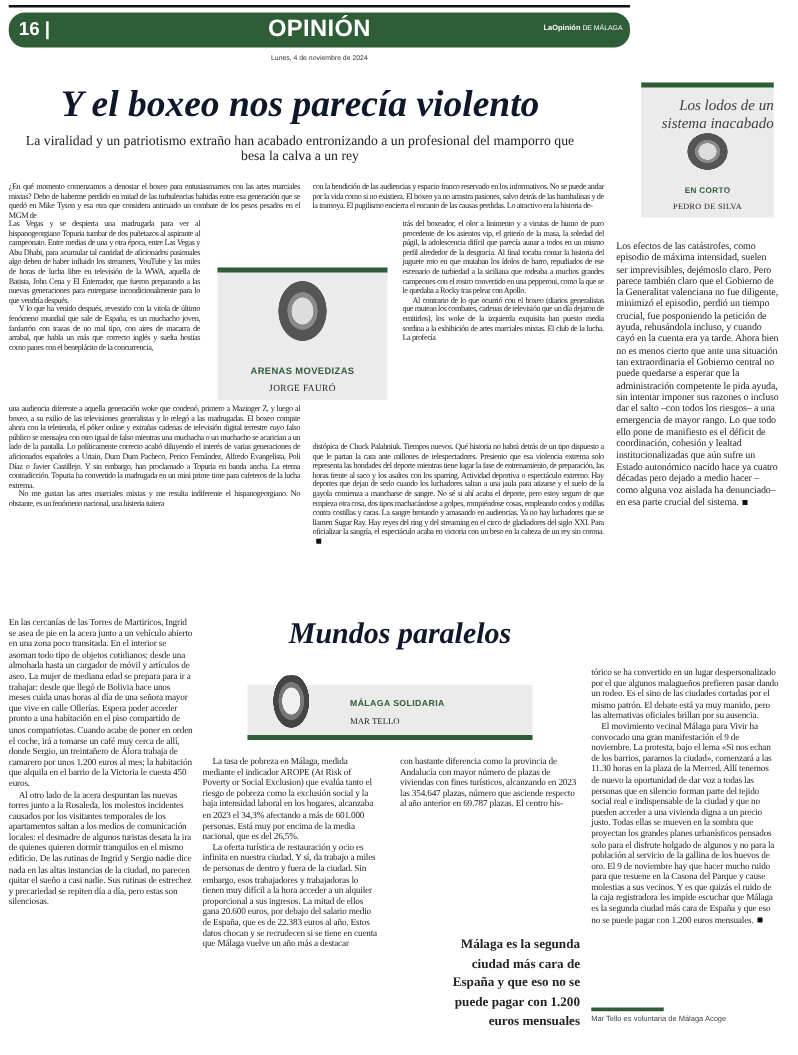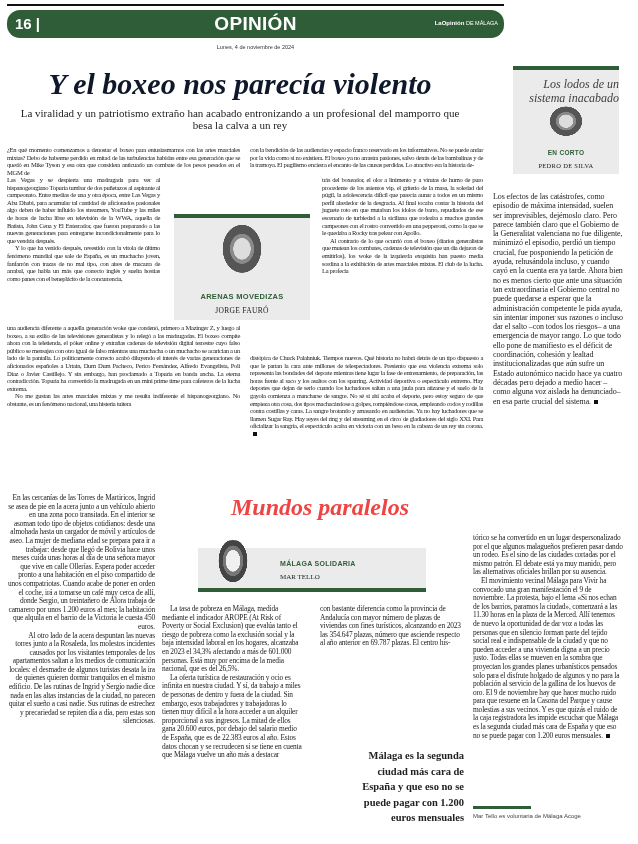--- a/index.html
+++ b/index.html
@@ -24,21 +24,21 @@
   .col-wide { position: absolute; }
   .author-box { position: absolute; background: #ebebeb; border-top: 4px solid #2f5d37; }
   .author-photo { position: absolute; background: radial-gradient(ellipse at 50% 40%, #ddd 0 20%, #8a8a8a 21% 28%, #555 29% 45%, #ebebeb 46%); }
   .column-label { position: absolute; left: 0; right: 0; text-align: center; font-family: "Liberation Sans", sans-serif; font-weight: bold; font-size: 7.5px; color: #2f5d37; letter-spacing: 0.3px; }
   .author-name { position: absolute; left: 0; right: 0; text-align: center; font-size: 7.5px; letter-spacing: 0.3px; color: #222; }
 
   .sidebar-box { position: absolute; left: 513px; top: 66px; width: 106px; height: 108px; background: #ebebeb; border-top: 4px solid #2f5d37; }
   .sidebar-title { position: absolute; left: 0; right: 0; top: 7px; text-align: right; font-style: italic; font-size: 12px; line-height: 14px; color: #404040; }
   .sidebar-body { position: absolute; left: 493px; top: 192px; width: 130px; font-size: 8px; line-height: 9.3px; text-align: left; color: #1c1c1c; letter-spacing: -0.1px; }
 
-  .headline2 { position: absolute; left: 180px; width: 280px; top: 494px; text-align: center; font-style: italic; font-size: 24px; color: #ef4444; }
+  .headline2 { position: absolute; left: 180px; width: 280px; top: 494px; text-align: center; font-style: italic; font-size: 24px; color: #0f172a; }
   .author-box2 { position: absolute; left: 198px; top: 548px; width: 228px; height: 44px; background: #ebebeb; border-bottom: 4px solid #2f5d37; }
   .photo2 { position: absolute; left: 14px; top: -8px; width: 42px; height: 52px; border-radius: 50% 50% 0 0; background: radial-gradient(ellipse at 50% 40%, #f0f0f0 0 24%, #777 25% 34%, #444 35% 48%, transparent 49%); }
   .label2 { position: absolute; left: 82px; top: 12px; font-family: "Liberation Sans", sans-serif; font-weight: bold; font-size: 7px; color: #2f5d37; letter-spacing: 0.3px; }
   .name2 { position: absolute; left: 82px; top: 25px; font-size: 7px; color: #222; }
 
   .col2 { font-size: 7.4px; line-height: 8.6px; text-align: left; color: #1c1c1c; letter-spacing: -0.15px; }
   .col2 p { text-indent: 8px; }
   .col2 p:first-child { text-indent: 0; }
 
   .pullquote { position: absolute; left: 352px; width: 112px; top: 748px; text-align: right; font-weight: bold; font-size: 10.5px; line-height: 15.5px; color: #222; }
@@ -92,21 +92,21 @@
 </div>
 <div class="sidebar-body"><span>Los efectos de las catástrofes, como episodio de máxima intensidad, suelen ser imprevisibles, dejémoslo claro. Pero parece también claro que el Gobierno de la Generalitat valenciana no fue diligente, minimizó el episodio, perdió un tiempo crucial, fue posponiendo la petición de ayuda, rehusándola incluso, y cuando cayó en la cuenta era ya tarde. Ahora bien no es menos cierto que ante una situación tan extraordinaria el Gobierno central no puede quedarse a esperar que la administración competente le pida ayuda, sin intentar imponer sus razones o incluso dar el salto –con todos los riesgos– a una emergencia de mayor rango. Lo que todo ello pone de manifiesto es el déficit de coordinación, cohesión y lealtad institucionalizadas que aún sufre un Estado autonómico nacido hace ya cuatro décadas pero dejado a medio hacer –como alguna voz aislada ha denunciado– en esa parte crucial del sistema.</span><span class="endmark"></span></div>
 
 <h2 class="headline2">Mundos paralelos</h2>
 <div class="author-box2">
   <div class="photo2"></div>
   <div class="label2">MÁLAGA SOLIDARIA</div>
   <div class="name2">MAR TELLO</div>
 </div>
 
-<div class="col-wide col2" style="left:7px; top:494px; width:148px;text-align:right;">
+<div class="col-wide col2" style="left:7px; top:494px; width:148px;">
   <p>En las cercanías de las Torres de Martiricos, Ingrid se asea de pie en la acera junto a un vehículo abierto en una zona poco transitada. En el interior se asoman todo tipo de objetos cotidianos: desde una almohada hasta un cargador de móvil y artículos de aseo. La mujer de mediana edad se prepara para ir a trabajar: desde que llegó de Bolivia hace unos meses cuida unas horas al día de una señora mayor que vive en calle Ollerías. Espera poder acceder pronto a una habitación en el piso compartido de unos compatriotas. Cuando acabe de poner en orden el coche, irá a tomarse un café muy cerca de allí, donde Sergio, un treintañero de Álora trabaja de camarero por unos 1.200 euros al mes; la habitación que alquila en el barrio de la Victoria le cuesta 450 euros.</p>
   <p>Al otro lado de la acera despuntan las nuevas torres junto a la Rosaleda, los molestos incidentes causados por los visitantes temporales de los apartamentos saltan a los medios de comunicación locales: el desmadre de algunos turistas desata la ira de quienes quieren dormir tranquilos en el mismo edificio. De las rutinas de Ingrid y Sergio nadie dice nada en las altas instancias de la ciudad, no parecen quitar el sueño a casi nadie. Sus rutinas de estrechez y precariedad se repiten día a día, pero estas son silenciosas.</p>
 </div>
 <div class="col-wide col2" style="left:162px; top:605px; width:142px;">
   <p style="text-indent:8px">La tasa de pobreza en Málaga, medida mediante el indicador AROPE (At Risk of Poverty or Social Exclusion) que evalúa tanto el riesgo de pobreza como la exclusión social y la baja intensidad laboral en los hogares, alcanzaba en 2023 el 34,3% afectando a más de 601.000 personas. Está muy por encima de la media nacional, que es del 26,5%.</p>
   <p>La oferta turística de restauración y ocio es infinita en nuestra ciudad. Y sí, da trabajo a miles de personas de dentro y fuera de la ciudad. Sin embargo, esos trabajadores y trabajadoras lo tienen muy difícil a la hora acceder a un alquiler proporcional a sus ingresos. La mitad de ellos gana 20.600 euros, por debajo del salario medio de España, que es de 22.383 euros al año. Estos datos chocan y se recrudecen si se tiene en cuenta que Málaga vuelve un año más a destacar</p>
 </div>
 <div class="col-wide col2" style="left:320px; top:605px; width:146px;">con bastante diferencia como la provincia de Andalucía con mayor número de plazas de viviendas con fines turísticos, alcanzando en 2023 las 354.647 plazas, número que asciende respecto al año anterior en 69.787 plazas. El centro his-</div>
 <div class="pullquote">Málaga es la segunda ciudad más cara de España y que eso no se puede pagar con 1.200 euros mensuales</div>
 <div class="col-wide col2" style="left:473px; top:494px; width:150px;margin-top:40px;">

